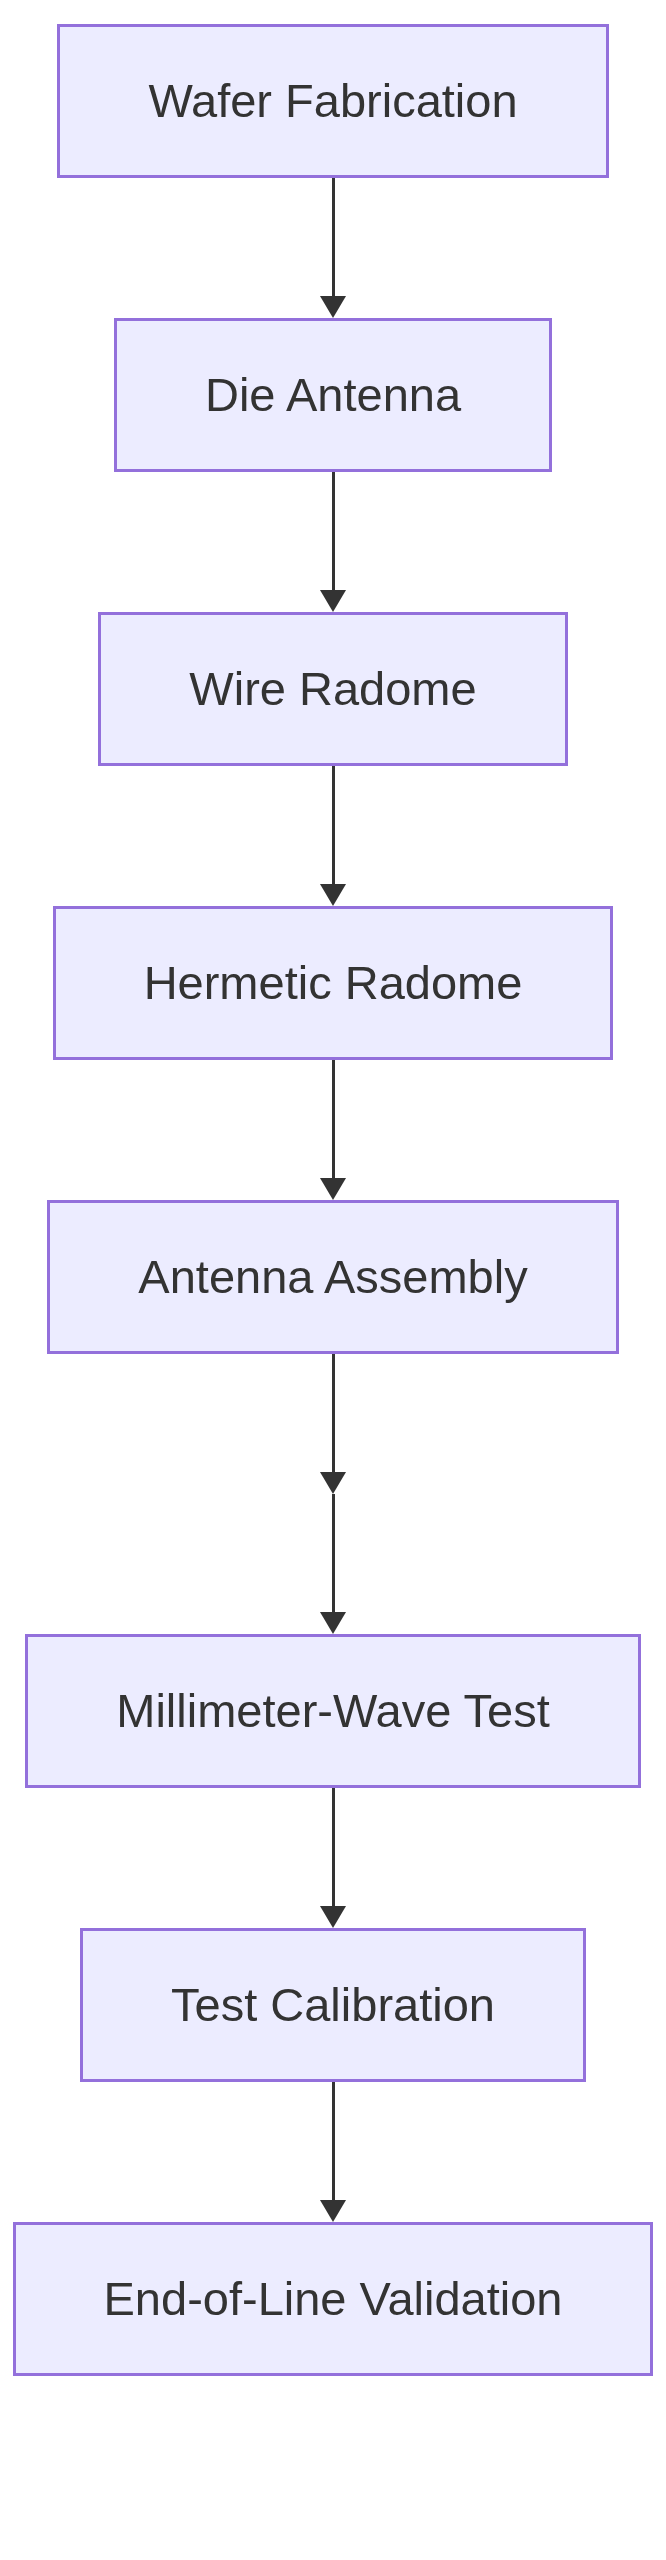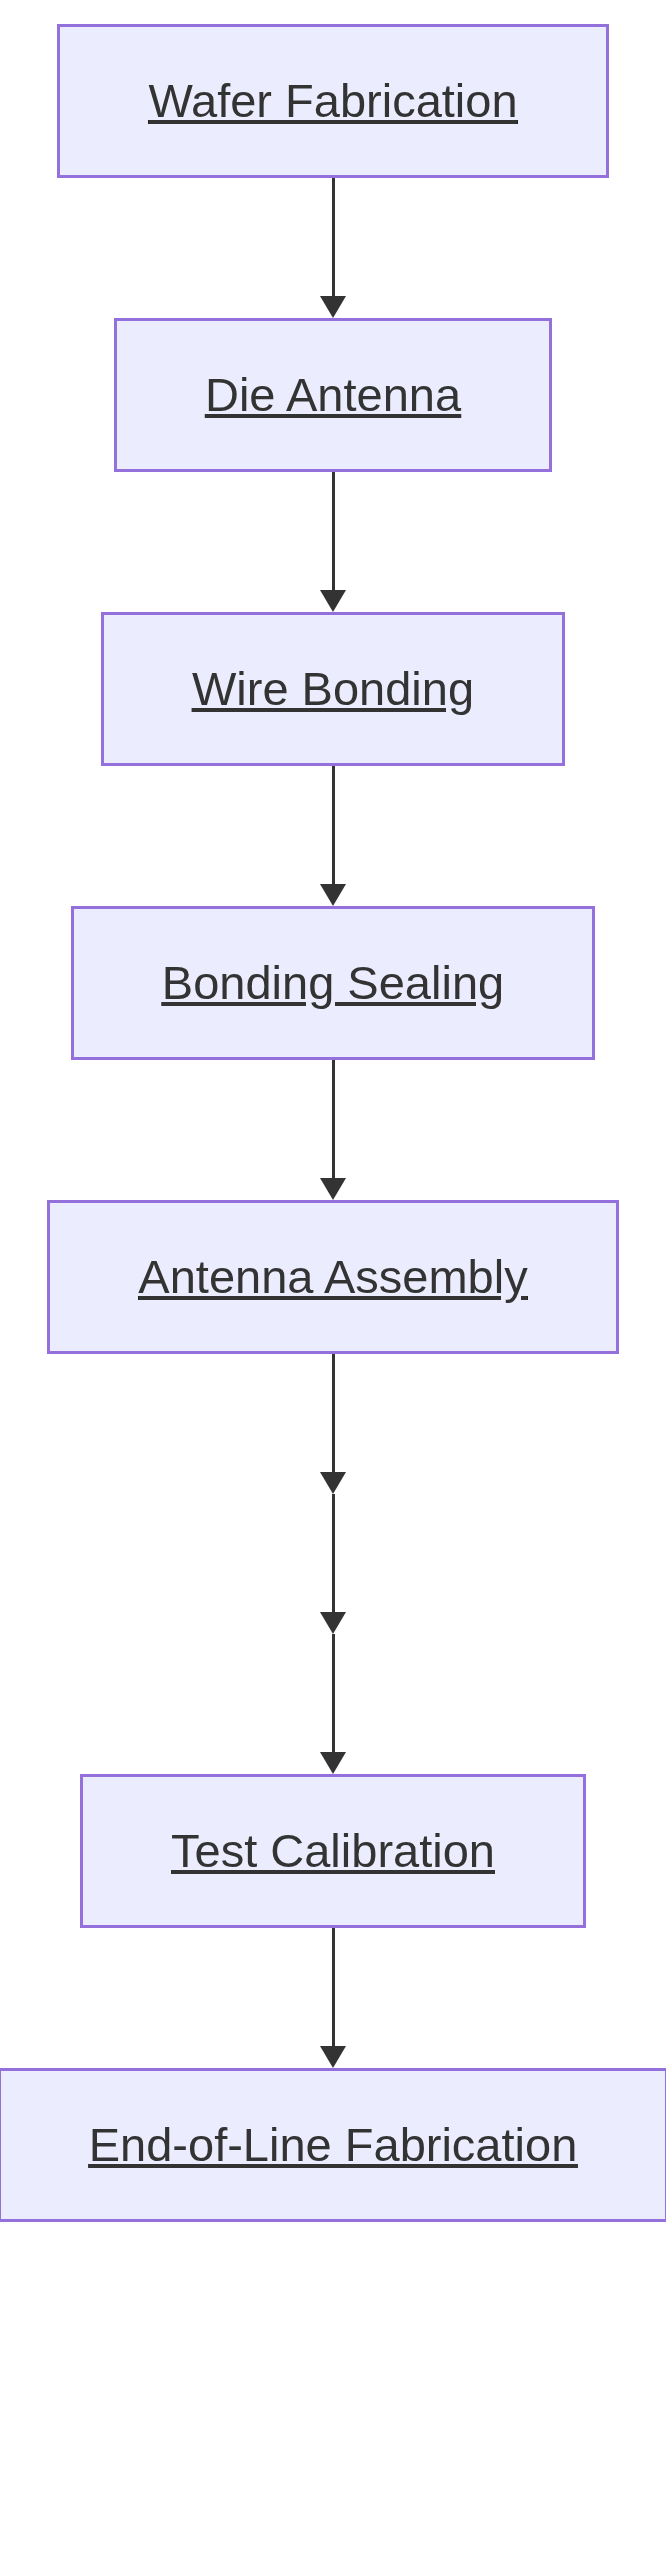--- a/index.html
+++ b/index.html
@@ -2,21 +2,21 @@
 <html style="--node-fill: #ECECFF; --node-border: #9370DB; --node-text: #333333; --edge-color: #333333; --page-bg: #FFFFFF;"><head>
 <meta charset="utf-8">
 <style>
   :root {
     --node-fill: #ECECFF;
     --node-border: #9370DB;
     --node-text: #333333;
     --edge-color: #333333;
     --page-bg: #FFFFFF;
   }
-  * { margin: 0; padding: 0; box-sizing: border-box; text-decoration: underline; }
+  * { margin: 0; padding: 0; box-sizing: border-box; }
   html, body {
     background: var(--page-bg);
   }
   body {
     width: 666px;
     height: 2560px;
     overflow: hidden;
     font-family: "Liberation Sans", sans-serif;
   }
   .flowchart {
@@ -85,30 +85,30 @@
   <div class="flow-node">
     <span class="flow-node-label">Die Antenna</span>
   </div>
 
   <div class="flow-edge">
     <div class="edge-line"></div>
     <div class="edge-arrowhead"></div>
   </div>
 
   <div class="flow-node">
-    <span class="flow-node-label">Wire Bonding</span>
+    <span class="flow-node-label">Wire Radome</span>
   </div>
 
   <div class="flow-edge">
     <div class="edge-line"></div>
     <div class="edge-arrowhead"></div>
   </div>
 
   <div class="flow-node">
-    <span class="flow-node-label">Bonding Sealing</span>
+    <span class="flow-node-label">Hermetic Radome</span>
   </div>
 
   <div class="flow-edge">
     <div class="edge-line"></div>
     <div class="edge-arrowhead"></div>
   </div>
 
   <div class="flow-node">
     <span class="flow-node-label">Antenna Assembly</span>
   </div>
@@ -117,31 +117,34 @@
     <div class="edge-line"></div>
     <div class="edge-arrowhead"></div>
   </div>
 
 
   <div class="flow-edge">
     <div class="edge-line"></div>
     <div class="edge-arrowhead"></div>
   </div>
 
+  <div class="flow-node">
+    <span class="flow-node-label">Millimeter-Wave Test</span>
+  </div>
 
   <div class="flow-edge">
     <div class="edge-line"></div>
     <div class="edge-arrowhead"></div>
   </div>
 
   <div class="flow-node">
     <span class="flow-node-label">Test Calibration</span>
   </div>
 
   <div class="flow-edge">
     <div class="edge-line"></div>
     <div class="edge-arrowhead"></div>
   </div>
 
   <div class="flow-node">
-    <span class="flow-node-label">End-of-Line Fabrication</span>
+    <span class="flow-node-label">End-of-Line Validation</span>
   </div>
 </div>
 
 </body></html>

